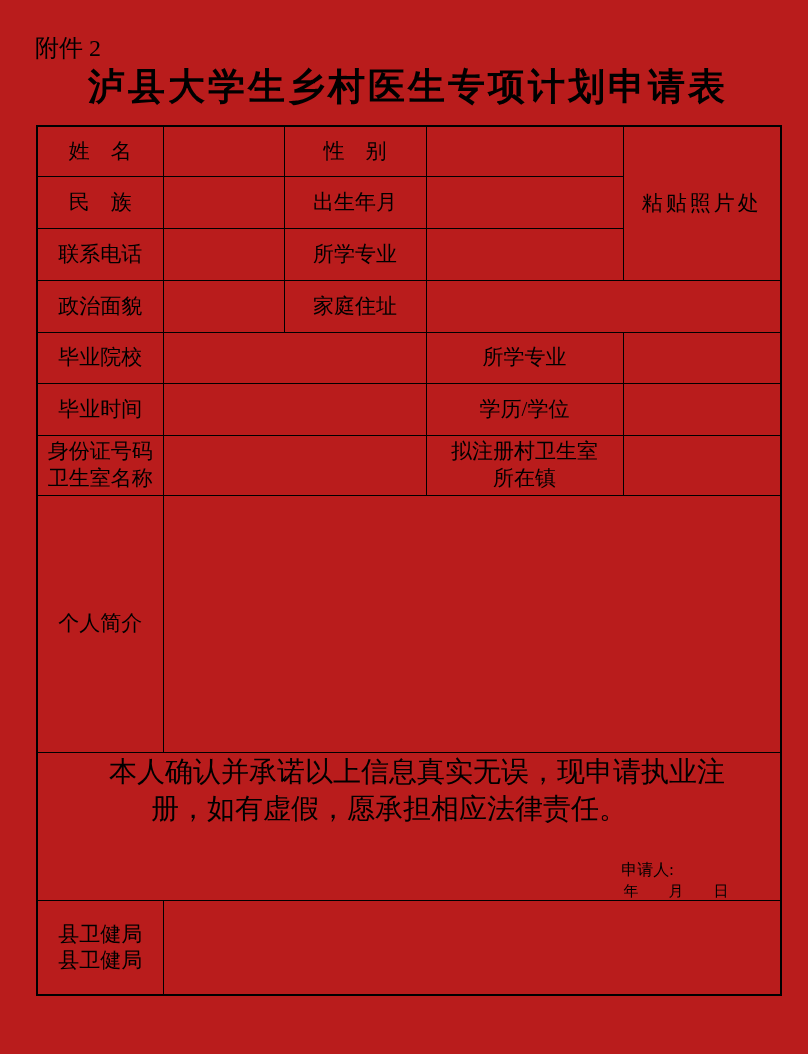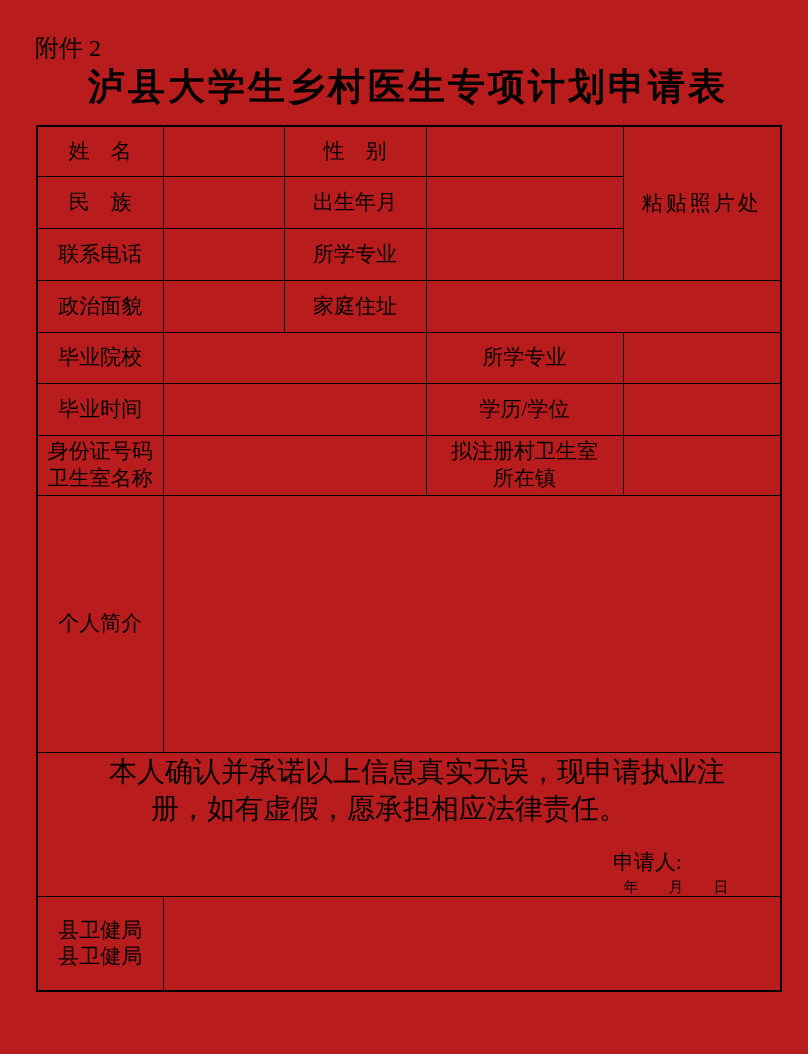--- a/index.html
+++ b/index.html
@@ -60,23 +60,23 @@
     vertical-align: top;
     padding: 8px 10px 6px 10px;
   }
   .decl-text {
     text-indent: 2em;
     width: 702px;
     line-height: 1.33;
     font-size: 28px;
   }
   .applicant-line {
-    margin-top: 23px;
+    margin-top: 33px;
     padding-left: 477px;
-    font-size: 21px;
+    font-size: 16px;
     line-height: 1.2;
   }
   .date-line {
     margin-top: 3px;
     padding-left: 534px;
     font-size: 15px;
     line-height: 1.2;
     white-space: nowrap;
   }
 </style>

